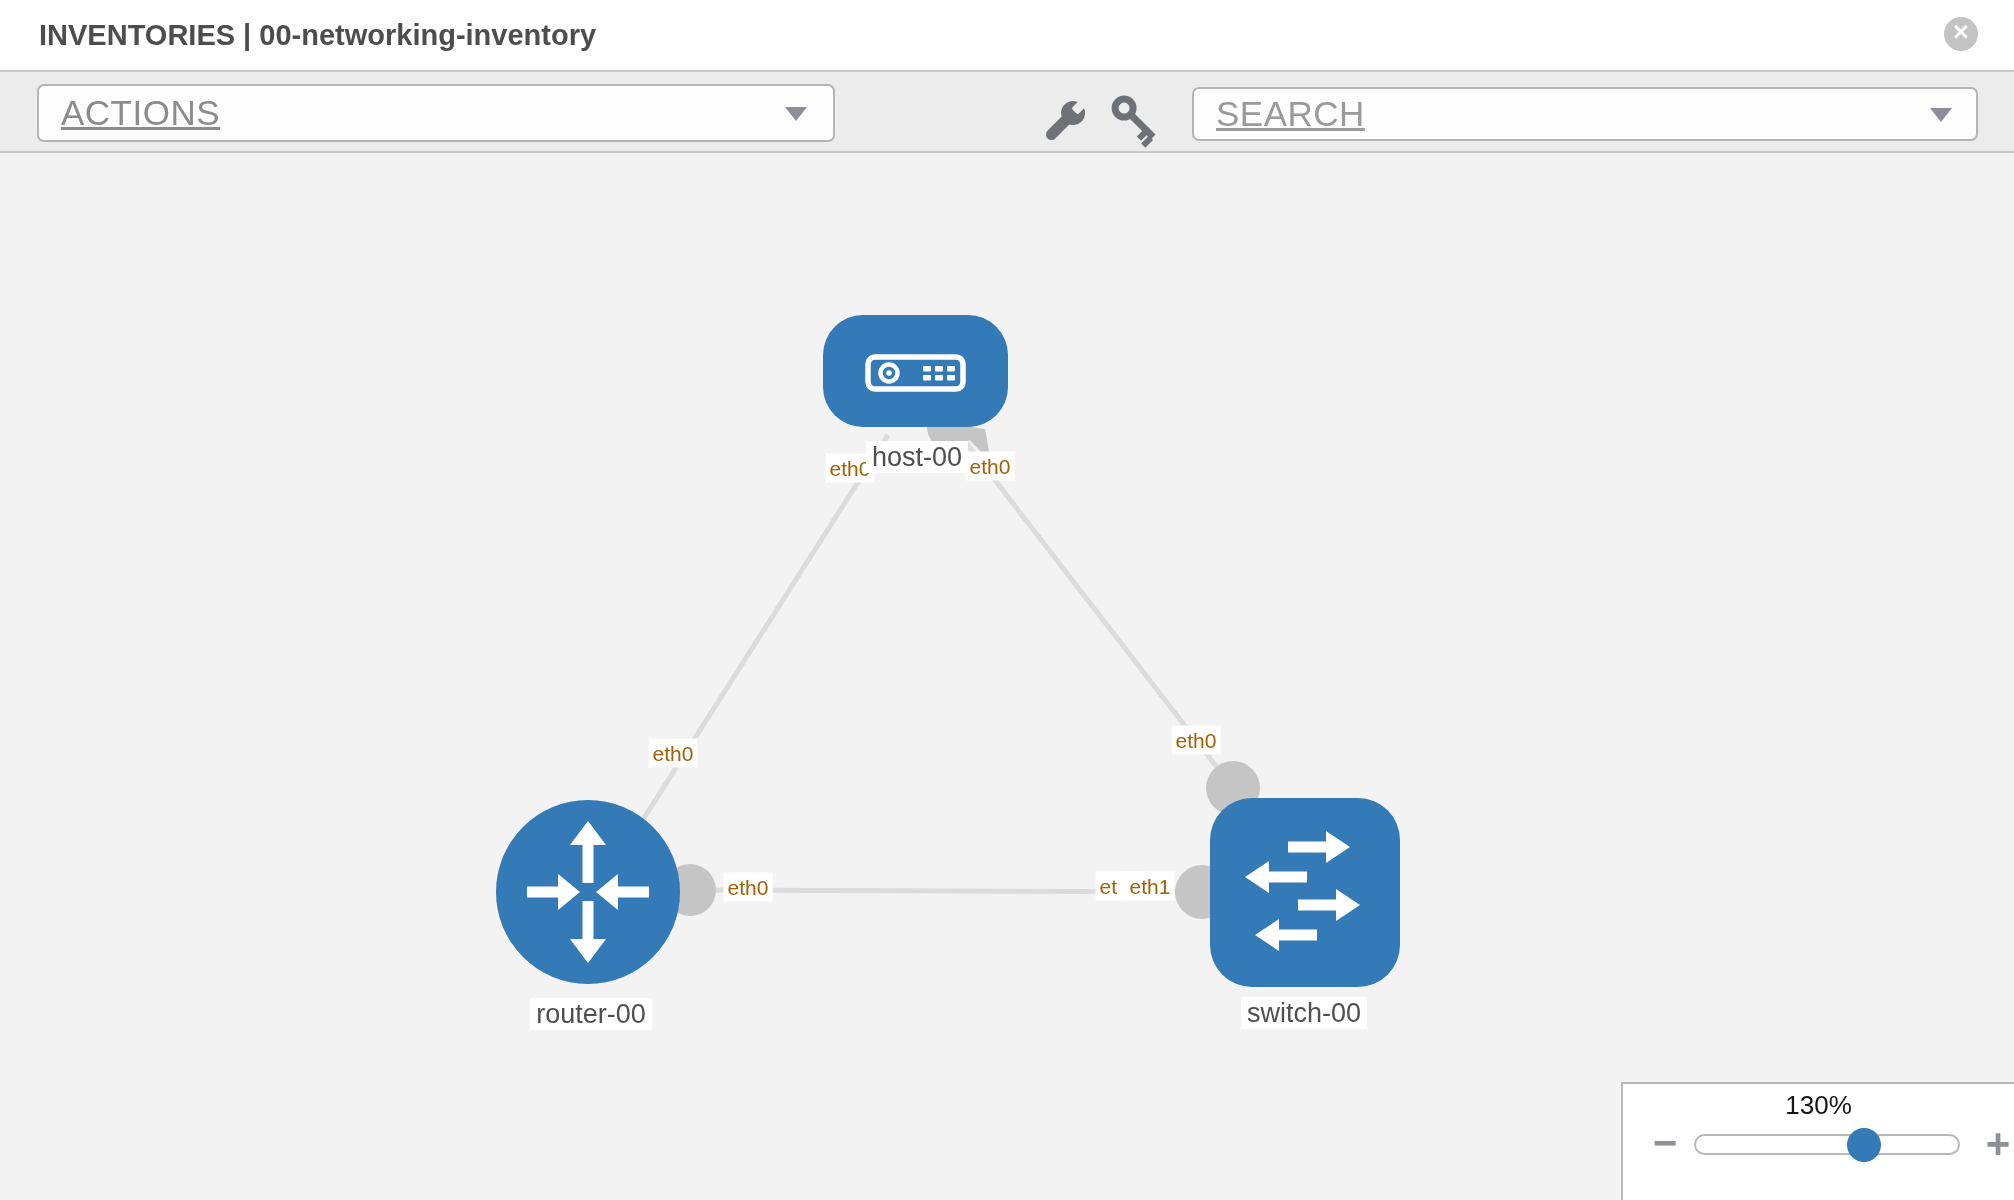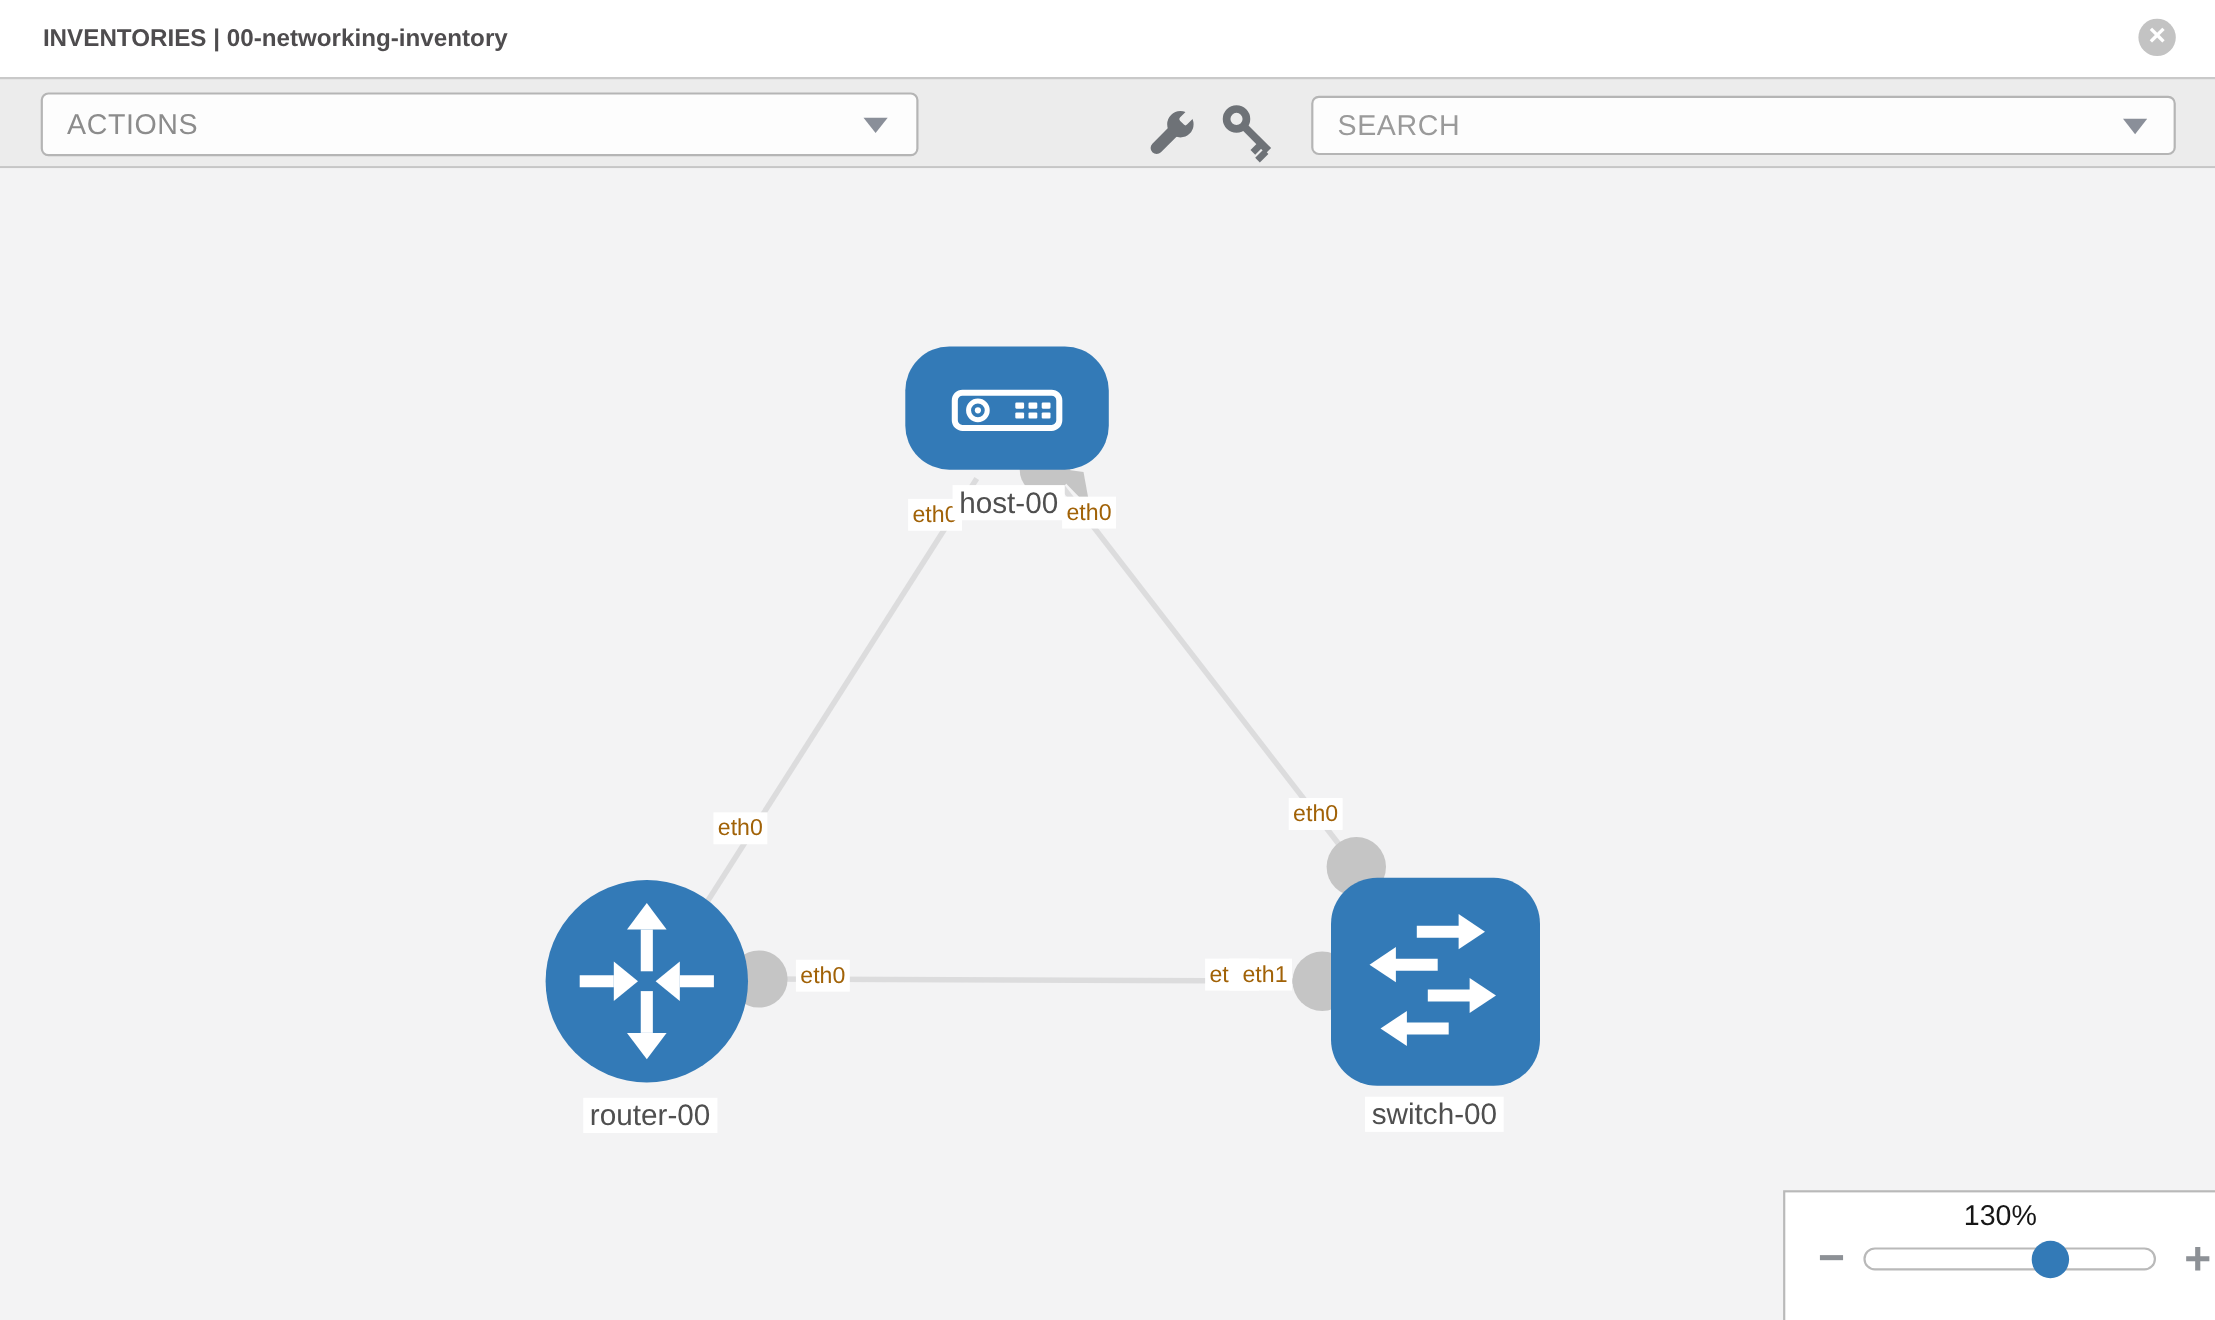--- a/index.html
+++ b/index.html
@@ -5,32 +5,32 @@
   * { margin:0; padding:0; box-sizing:border-box; }
   html,body { width:2014px; height:1200px; }
   body {
     position:relative; background:#ffffff; overflow:hidden;
     font-family:"Liberation Sans", sans-serif;
   }
 
   
   .header { position:absolute; left:0; top:0; width:2014px; height:70px; background:#fff; }
   .title  { position:absolute; left:39px; top:0; line-height:70px;
-            font-size:22px; font-weight:700; color:#4e4c4e; }
+            font-size:29px; font-weight:700; color:#4e4c4e; }
   .close-btn { position:absolute; left:1944px; top:17px; width:34px; height:34px;
             border-radius:50%; background:#c3c3c3; color:#fff; font-size:27px;
             font-weight:700; text-align:center; line-height:31px; cursor:pointer; }
 
   
   .toolbar { position:absolute; left:0; top:70px; width:2014px; height:83px;
              background:#ececec; border-top:2px solid #c9c9c9; border-bottom:2px solid #c6c6c6; }
   .dropdown { position:absolute; background:#fdfdfd; border:2px solid #b5b5b5; border-radius:7px; cursor:pointer; }
   .dd-actions { left:37px; top:12px; width:798px; height:58px; }
   .dd-search  { left:1192px; top:15px; width:786px; height:54px; }
-  .dd-label { position:absolute; left:22px; top:0; font-size:26px; color:#8c8c8c; letter-spacing:0.5px; }
+  .dd-label { position:absolute; left:22px; top:0; font-size:35px; color:#8c8c8c; letter-spacing:0.5px;text-decoration:underline; }
   .dd-actions .dd-label { line-height:54px; }
   .dd-search  .dd-label { line-height:50px; color:#9a9a9a; }
   .caret { position:absolute; width:0; height:0; top:50%; margin-top:-6px;
            border-left:11px solid transparent; border-right:11px solid transparent;
            border-top:14px solid #8a8f99; }
   .dd-actions .caret { right:26px; }
   .dd-search  .caret { right:24px; }
   .tool-icon-btn { position:absolute; width:64px; height:64px; cursor:pointer; }
   .tool-icon-btn svg { overflow:visible; }
   .btn-wrench { left:1034px; top:14px; }

